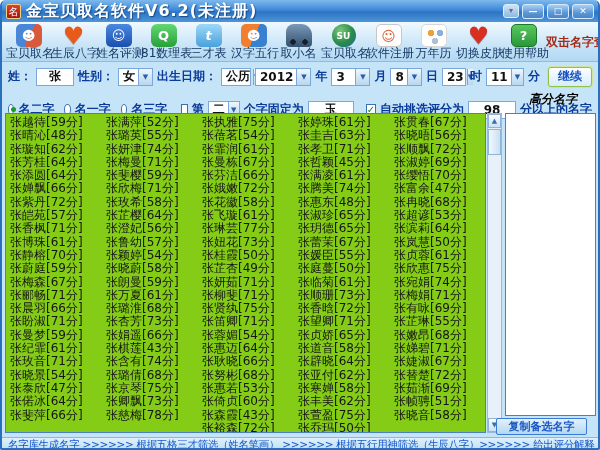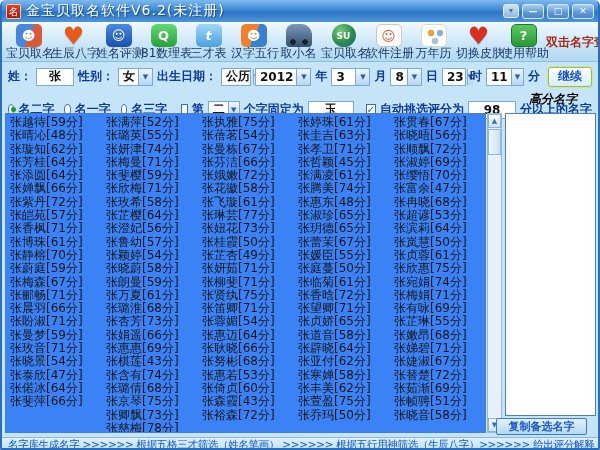--- a/index.html
+++ b/index.html
@@ -4,21 +4,21 @@
 <style>
   * { margin:0; padding:0; box-sizing:border-box; }
   html,body { width:600px; height:450px; overflow:hidden; font-family:"DejaVu Sans","Liberation Sans",sans-serif; }
   .window { width:600px; height:450px; background:#c6e4f7; border:2px solid #2a6ebf; border-top:none;
             border-radius:6px 6px 2px 2px; position:relative; overflow:hidden; }
   
   .titlebar { height:22px; background:linear-gradient(#7db9ec,#3e89d8 45%,#2d74c4 55%,#4e95da);
               display:flex; align-items:center; padding:0 4px; border-radius:4px 4px 0 0; }
   .app-icon { width:15px; height:15px; background:linear-gradient(#e04030,#a01810); border:1px solid #f2d080;
               border-radius:2px; color:#fff; font-size:10px; line-height:13px; text-align:center; margin-right:5px; }
-  .title-text { color:#fff; font-size:14px; font-weight:normal; text-shadow:1px 1px 1px rgba(0,40,90,.6); letter-spacing:1px; }
+  .title-text { color:#fff; font-size:16px; font-weight:bold; text-shadow:1px 1px 1px rgba(0,40,90,.6); letter-spacing:1px; }
   .title-right { margin-left:auto; display:flex; gap:3px; align-items:center; }
   .theme-btn { width:16px; height:14px; background:linear-gradient(#cfe4f5,#8fb8dd); border-radius:3px;
                border:1px solid #ddeefc; color:#55718c; font-size:8px; line-height:12px; text-align:center; }
   .winbtn { width:22px; height:15px; background:linear-gradient(#a8d0f2,#5b97d6 60%,#4a86c8); border:1px solid #d5eafc;
             border-radius:3px; color:#fff; font-size:9px; font-weight:bold; line-height:13px; text-align:center; cursor:default; }
   
   .toolbar { height:40px; background:linear-gradient(#f0f9ff,#c2e1f6 70%,#b3d8f2); border-bottom:1px solid #8fbbe0;
              display:flex; align-items:flex-start; padding:1px 4px 0 4px; }
   .titem { width:45px; text-align:center; cursor:pointer; }
   .ticon { width:26px; height:23px; margin:1px auto 0; border-radius:5px; display:flex; align-items:center;
@@ -56,21 +56,21 @@
   .btn { height:20px; padding:0 9px; border:1px solid #3a7bd5; border-radius:3px; color:#1a56c4; font-weight:bold;
          font-size:12px; background:linear-gradient(#feffff,#d6ecfb); font-family:inherit; }
   .btn.green-focus { border-color:#8fc24a; box-shadow:0 0 0 1px #cfe49a; }
   .radio { width:11px; height:11px; border:1px solid #3a6fb0; border-radius:50%; background:#fff; display:inline-block; position:relative; }
   .radio.sel::after { content:""; position:absolute; left:2px; top:2px; width:5px; height:5px; border-radius:50%; background:#1a9a2a; }
   .check { width:11px; height:11px; border:1px solid #3a6fb0; background:#fff; display:inline-block; position:relative; font-size:10px;
            line-height:10px; text-align:center; color:#1a7a2a; font-weight:bold; }
   .hs-label { position:absolute; right:21px; top:29px; color:#000000; font-weight:bold;font-style:italic; }
   
   .listregion { position:relative; height:325px; }
-  .main-list { position:absolute; left:3px; top:1px; width:481px; height:320px; background:#3b82f6;
+  .main-list { position:absolute; left:3px; top:1px; width:481px; height:320px; background:#84cc16;
                border:1px solid #4a7fc0; overflow:hidden; display:flex; padding:2px 0 0 4px; }
   .ncol { width:96px; flex:none; }
   .nitem { font-size:12px; line-height:13.3px; color:#151515; white-space:nowrap; cursor:default; }
   .vscroll { position:absolute; left:485px; top:1px; width:15px; height:320px; background:#e8f1f9;
              border:1px solid #9ab8d8; display:flex; flex-direction:column; }
   .sbtn { height:14px; background:linear-gradient(#fafdff,#cce2f4); border:1px solid #8fb4d8; color:#3a6fa8;
           font-size:7px; text-align:center; line-height:12px; }
   .sthumb { height:26px; margin-top:1px; background:linear-gradient(90deg,#f2f8fd,#c8e0f2); border:1px solid #8fb4d8; }
   .strack { flex:1; }
   .high-list { position:absolute; left:503px; top:1px; width:91px; height:303px; background:#fff; border:1px solid #4a7fc0; }
@@ -230,20 +230,21 @@
           <div class="nitem">张皑苑[57分]</div>
           <div class="nitem">张香枫[71分]</div>
           <div class="nitem">张博珠[61分]</div>
           <div class="nitem">张静榕[70分]</div>
           <div class="nitem">张蔚庭[59分]</div>
           <div class="nitem">张梅森[67分]</div>
           <div class="nitem">张郦畅[71分]</div>
           <div class="nitem">张晨羽[66分]</div>
           <div class="nitem">张盼淑[71分]</div>
           <div class="nitem">张曼梦[59分]</div>
+          <div class="nitem">张纪霏[61分]</div>
           <div class="nitem">张玫音[71分]</div>
           <div class="nitem">张晓景[54分]</div>
           <div class="nitem">张泰欣[47分]</div>
           <div class="nitem">张偌冰[64分]</div>
           <div class="nitem">张斐萍[66分]</div>
         </div>
         <div class="ncol">
           <div class="nitem">张满萍[52分]</div>
           <div class="nitem">张璐英[55分]</div>
           <div class="nitem">张妍津[74分]</div>
@@ -254,31 +255,31 @@
           <div class="nitem">张芷樱[64分]</div>
           <div class="nitem">张澄妃[56分]</div>
           <div class="nitem">张鲁幼[57分]</div>
           <div class="nitem">张颖婷[54分]</div>
           <div class="nitem">张晓蔚[58分]</div>
           <div class="nitem">张朗曼[59分]</div>
           <div class="nitem">张万夏[61分]</div>
           <div class="nitem">张璐淮[68分]</div>
           <div class="nitem">张杏芳[73分]</div>
           <div class="nitem">张娟遥[66分]</div>
-          <div class="nitem">张惠惠[69分]</div>
           <div class="nitem">张棋莲[43分]</div>
           <div class="nitem">张含有[74分]</div>
           <div class="nitem">张璐倩[68分]</div>
           <div class="nitem">张京琴[75分]</div>
           <div class="nitem">张卿飘[73分]</div>
           <div class="nitem">张慈梅[78分]</div>
         </div>
         <div class="ncol">
           <div class="nitem">张执雅[75分]</div>
           <div class="nitem">张蓓茗[54分]</div>
+          <div class="nitem">张霏润[61分]</div>
           <div class="nitem">张曼栋[67分]</div>
           <div class="nitem">张芬洁[66分]</div>
           <div class="nitem">张娥嫩[72分]</div>
           <div class="nitem">张花徽[58分]</div>
           <div class="nitem">张飞璇[61分]</div>
           <div class="nitem">张琳芸[77分]</div>
           <div class="nitem">张妞花[73分]</div>
           <div class="nitem">张桂霞[50分]</div>
           <div class="nitem">张芷杏[49分]</div>
           <div class="nitem">张妍茹[71分]</div>
@@ -301,20 +302,21 @@
           <div class="nitem">张哲颖[45分]</div>
           <div class="nitem">张满凌[61分]</div>
           <div class="nitem">张腾美[74分]</div>
           <div class="nitem">张惠东[48分]</div>
           <div class="nitem">张淑珍[65分]</div>
           <div class="nitem">张玥德[65分]</div>
           <div class="nitem">张蕾茉[67分]</div>
           <div class="nitem">张媛臣[55分]</div>
           <div class="nitem">张庭蔓[50分]</div>
           <div class="nitem">张临菊[61分]</div>
+          <div class="nitem">张顺珊[73分]</div>
           <div class="nitem">张香晗[72分]</div>
           <div class="nitem">张望卿[71分]</div>
           <div class="nitem">张贞娇[65分]</div>
           <div class="nitem">张道音[58分]</div>
           <div class="nitem">张辟晓[64分]</div>
           <div class="nitem">张亚付[62分]</div>
           <div class="nitem">张寒婵[58分]</div>
           <div class="nitem">张丰美[62分]</div>
           <div class="nitem">张萱盈[75分]</div>
           <div class="nitem">张乔玛[50分]</div>

